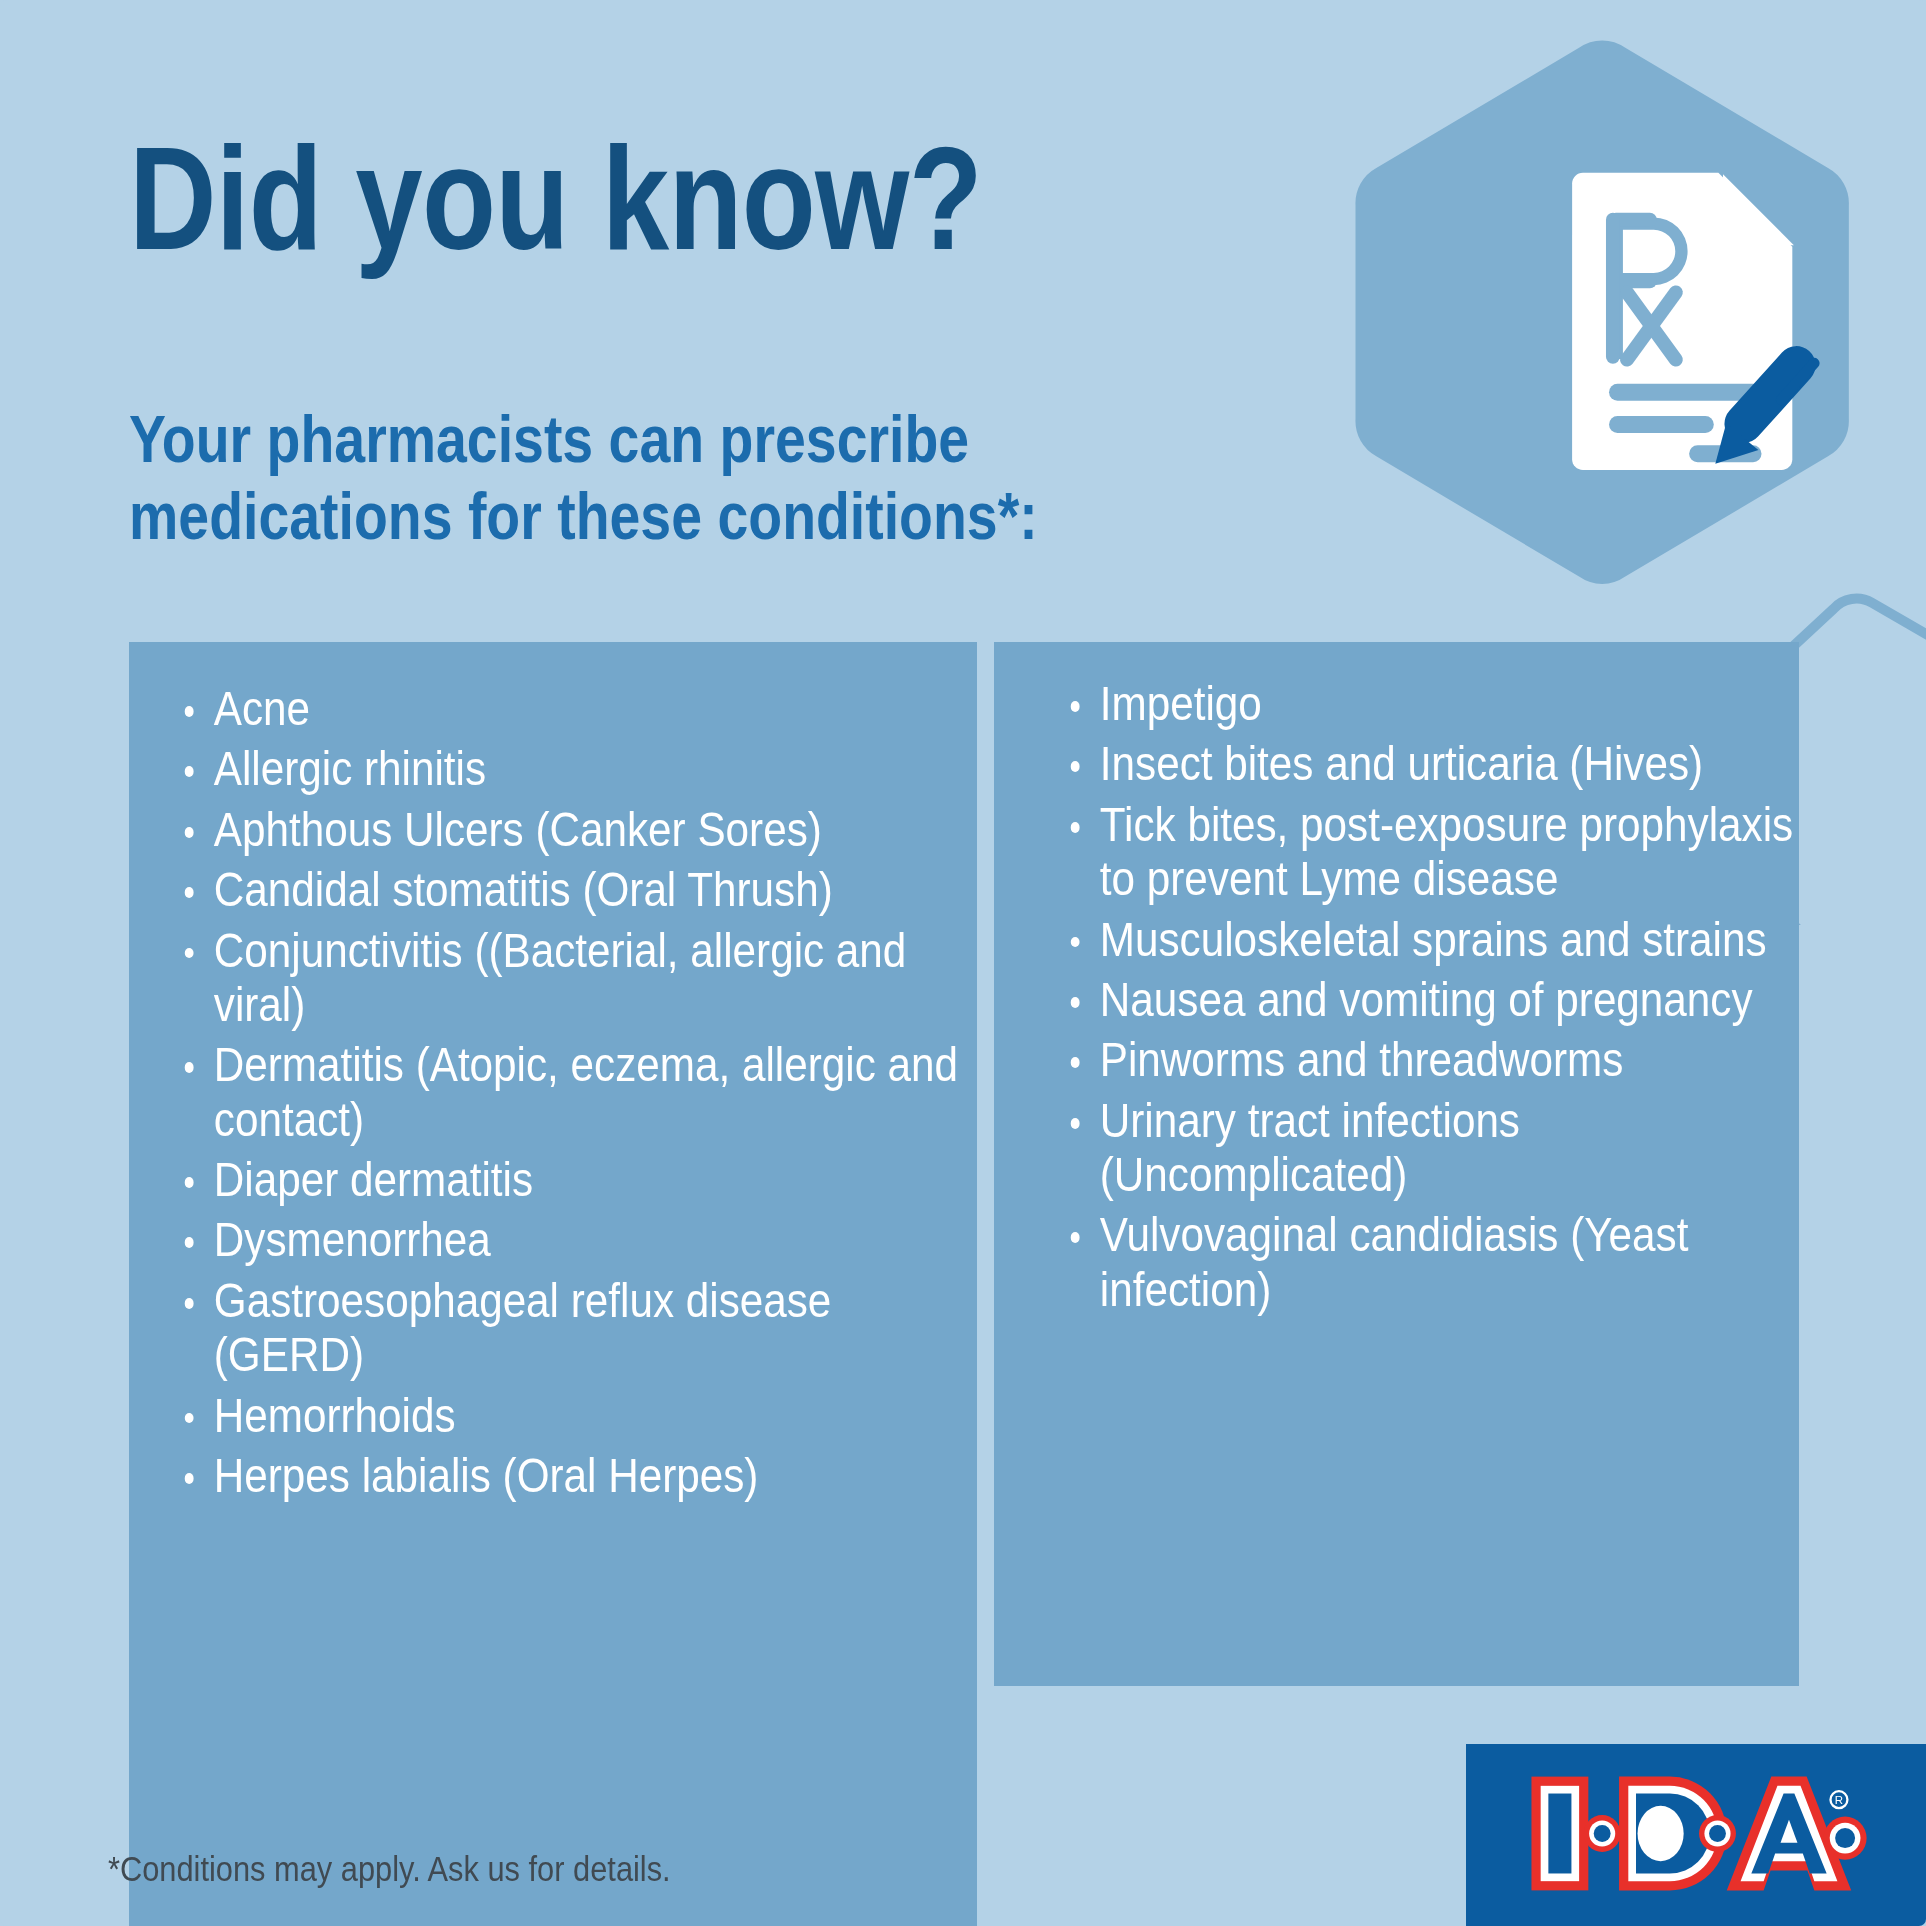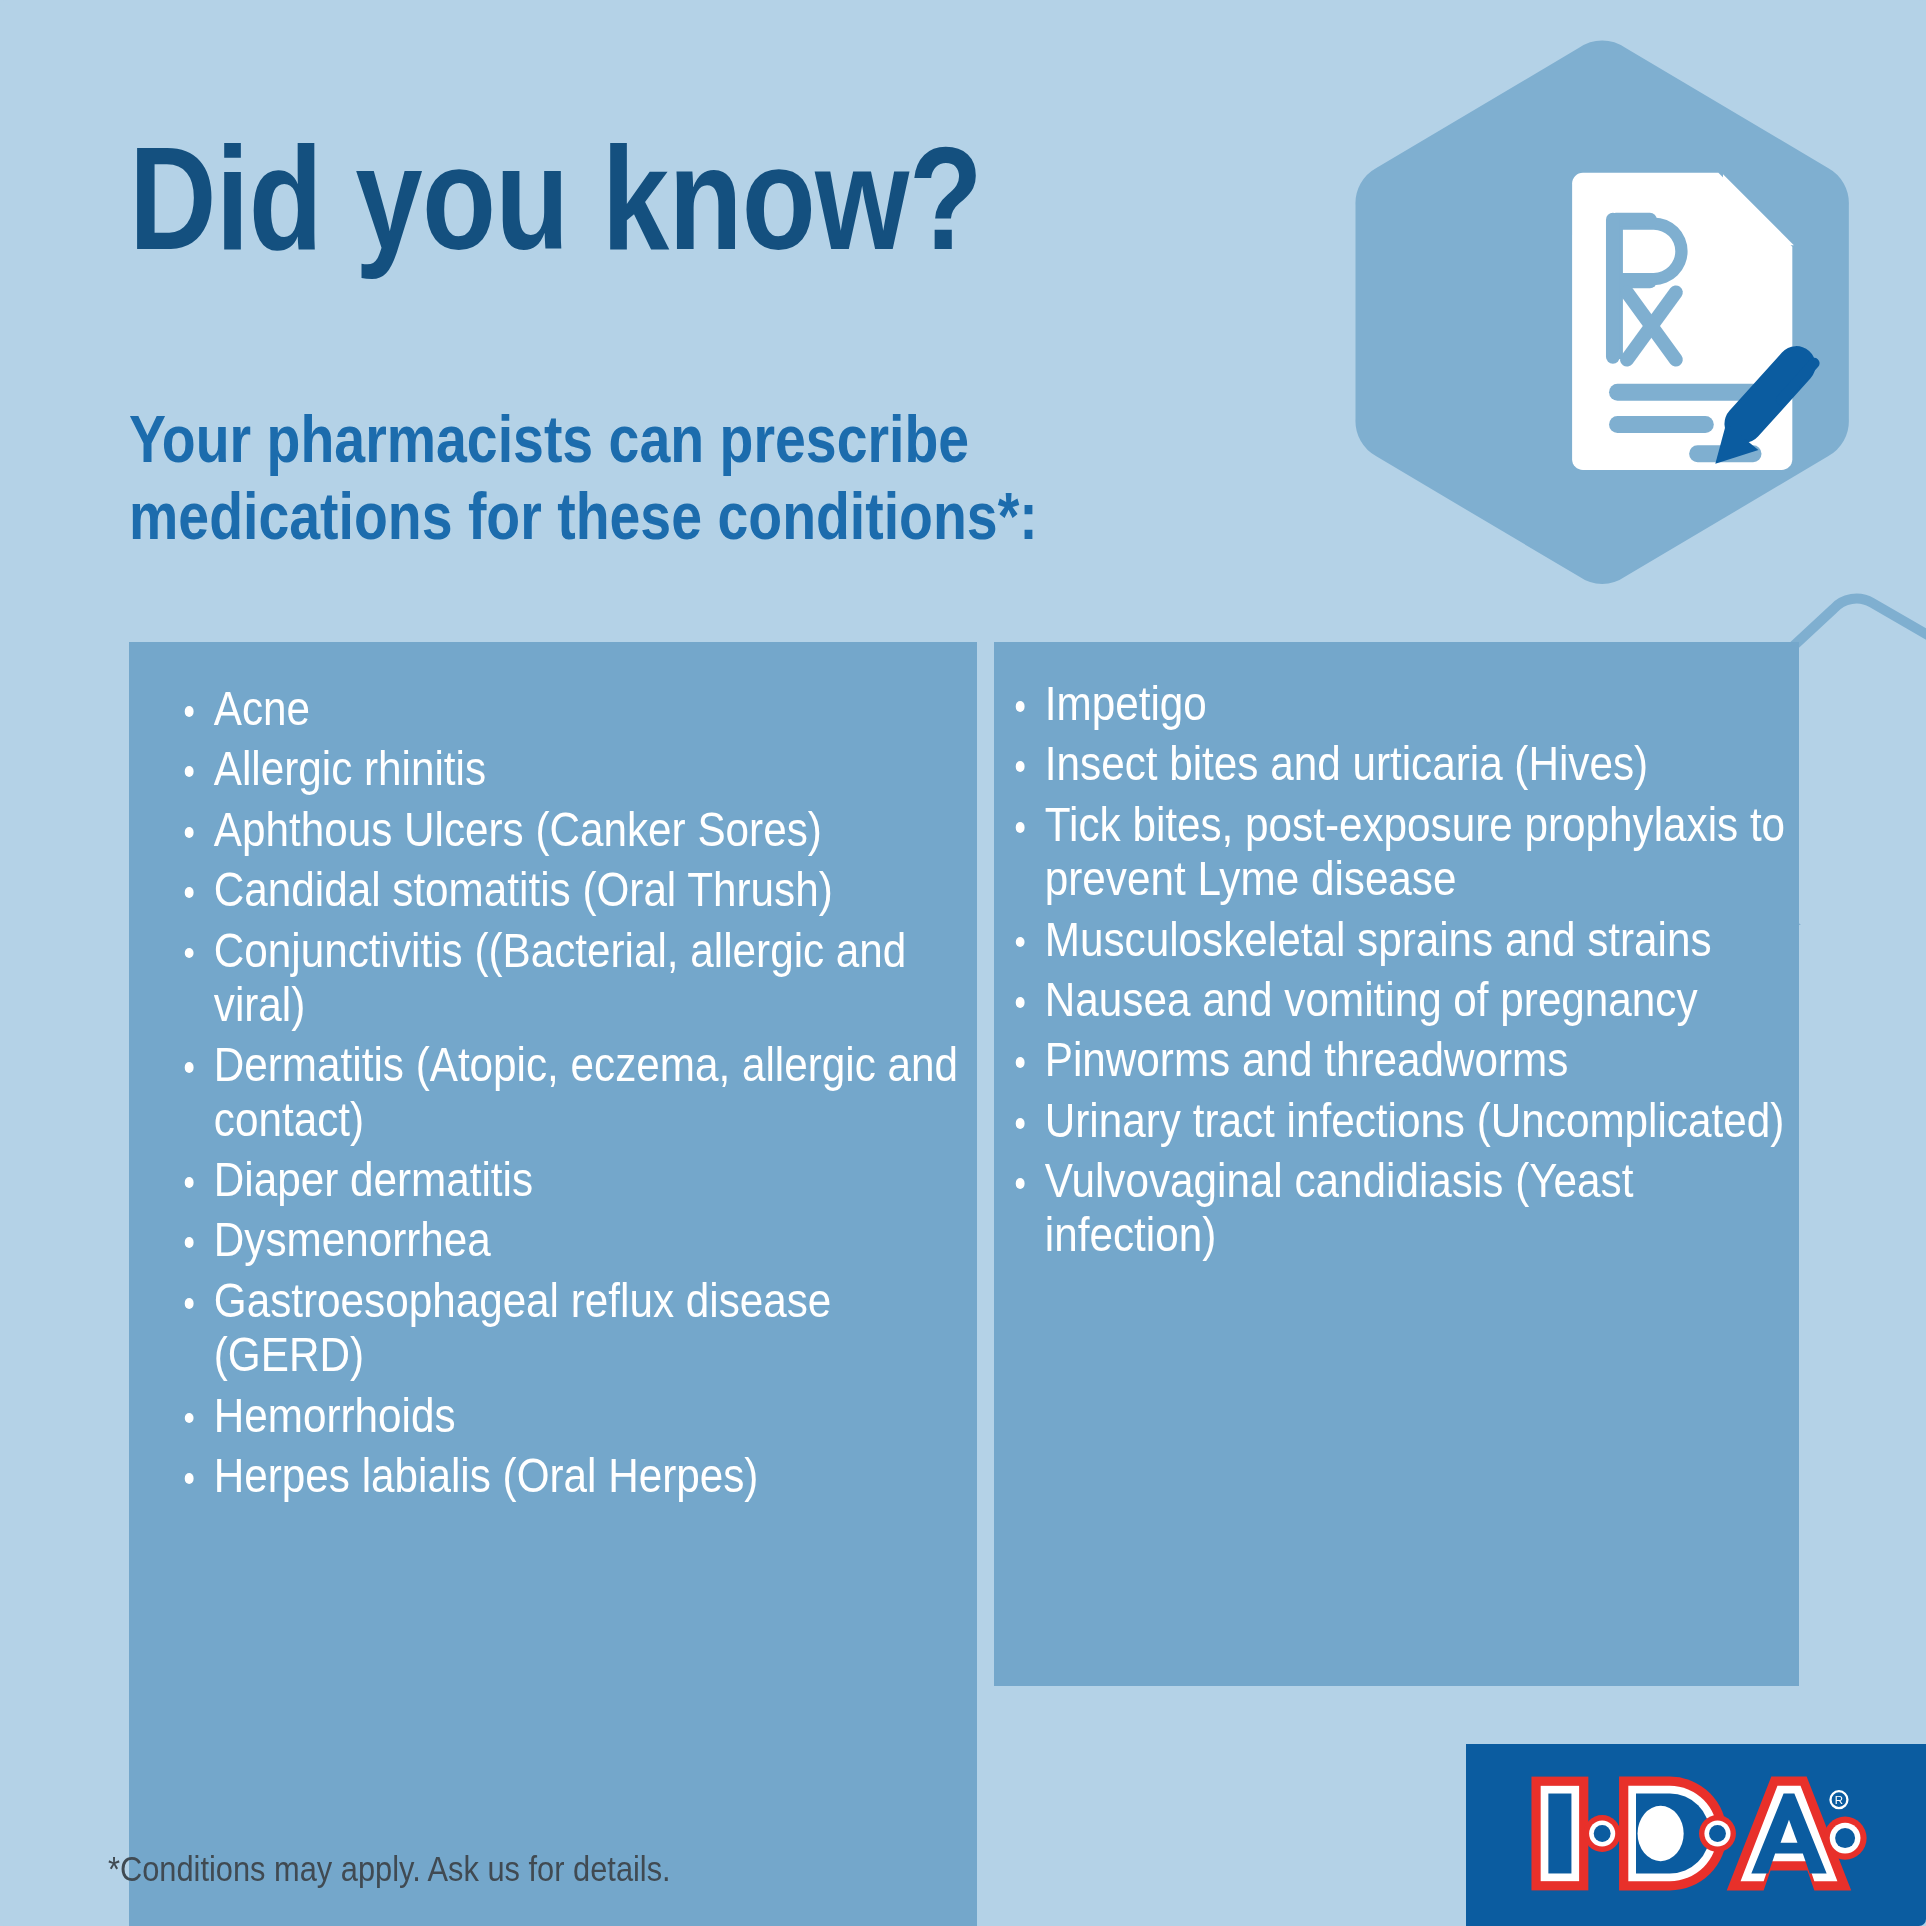--- a/index.html
+++ b/index.html
@@ -95,21 +95,21 @@
   .cond-list li::before {
     content: "";
     position: absolute;
     left: 1.5px;
     top: 24px;
     width: 10.8px;
     height: 10.8px;
     border-radius: 50%;
     background: #ffffff;
   }
-  .panel-right .cond-list { padding-left: 20px; padding-top: 35px; }
+  .panel-right .cond-list { padding-left: 75px; padding-top: 35px; }
 
   
   .footnote {
     position: absolute;
     left: 108px;
     top: 1849px;
     color: #404a52;
     font-size: 35px;
     transform: scaleX(0.88);
     transform-origin: left top;

